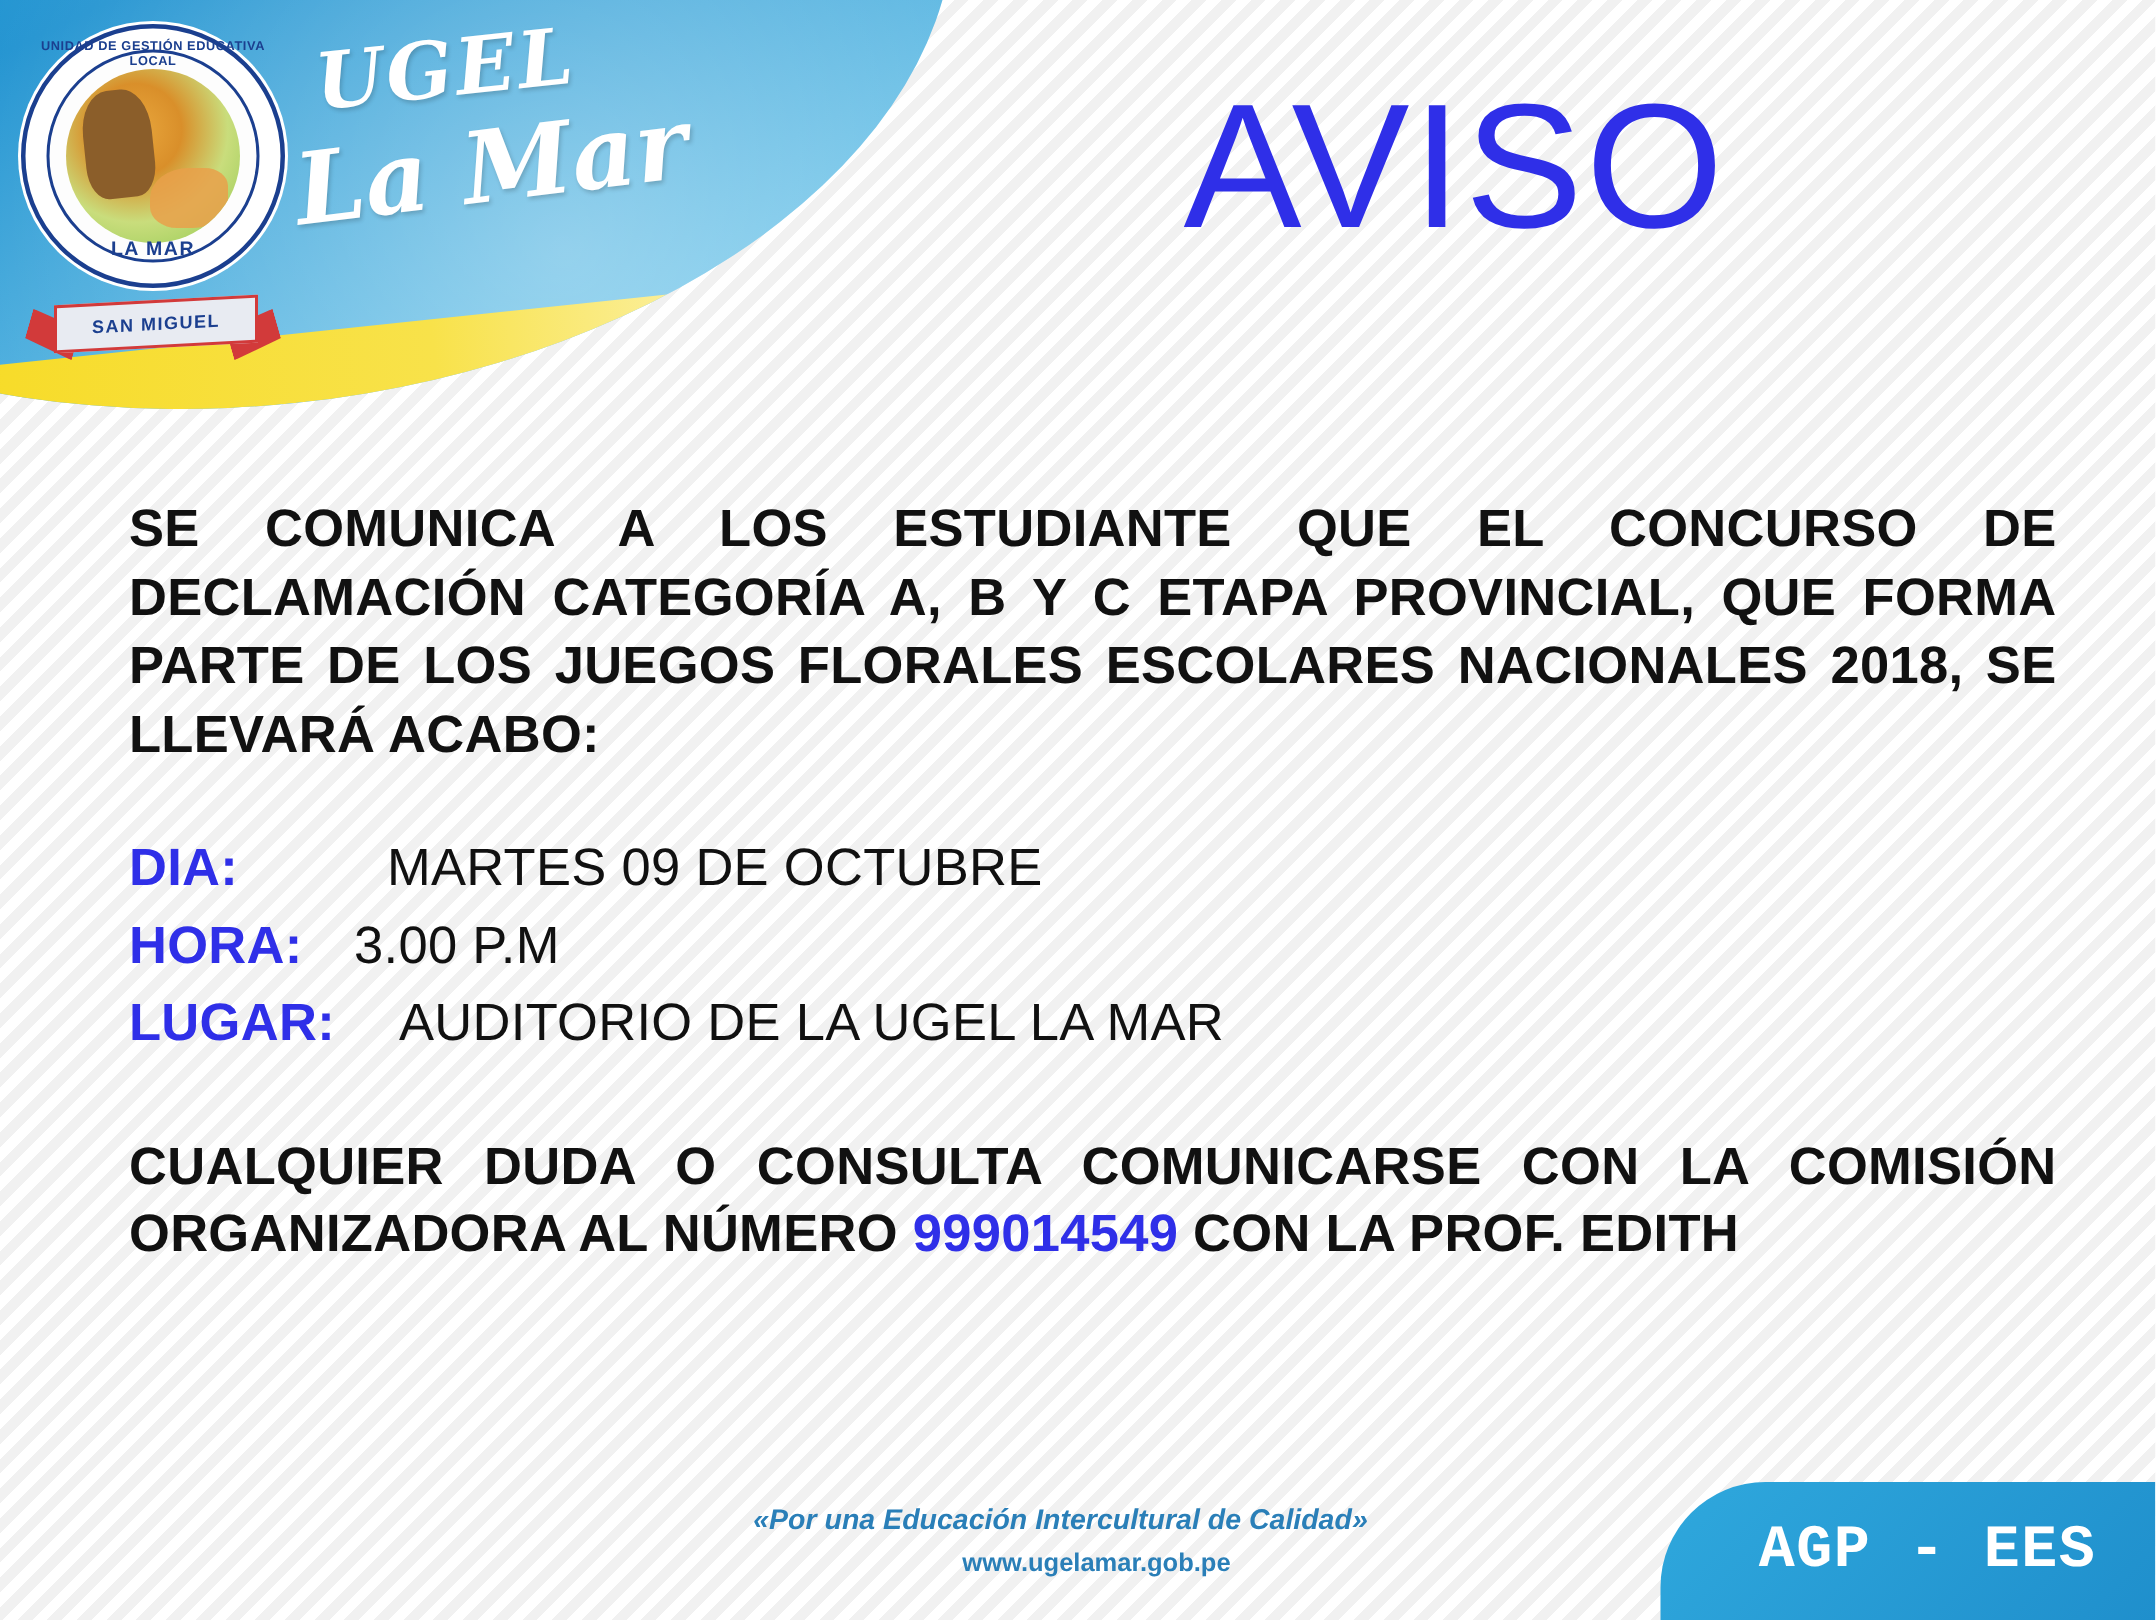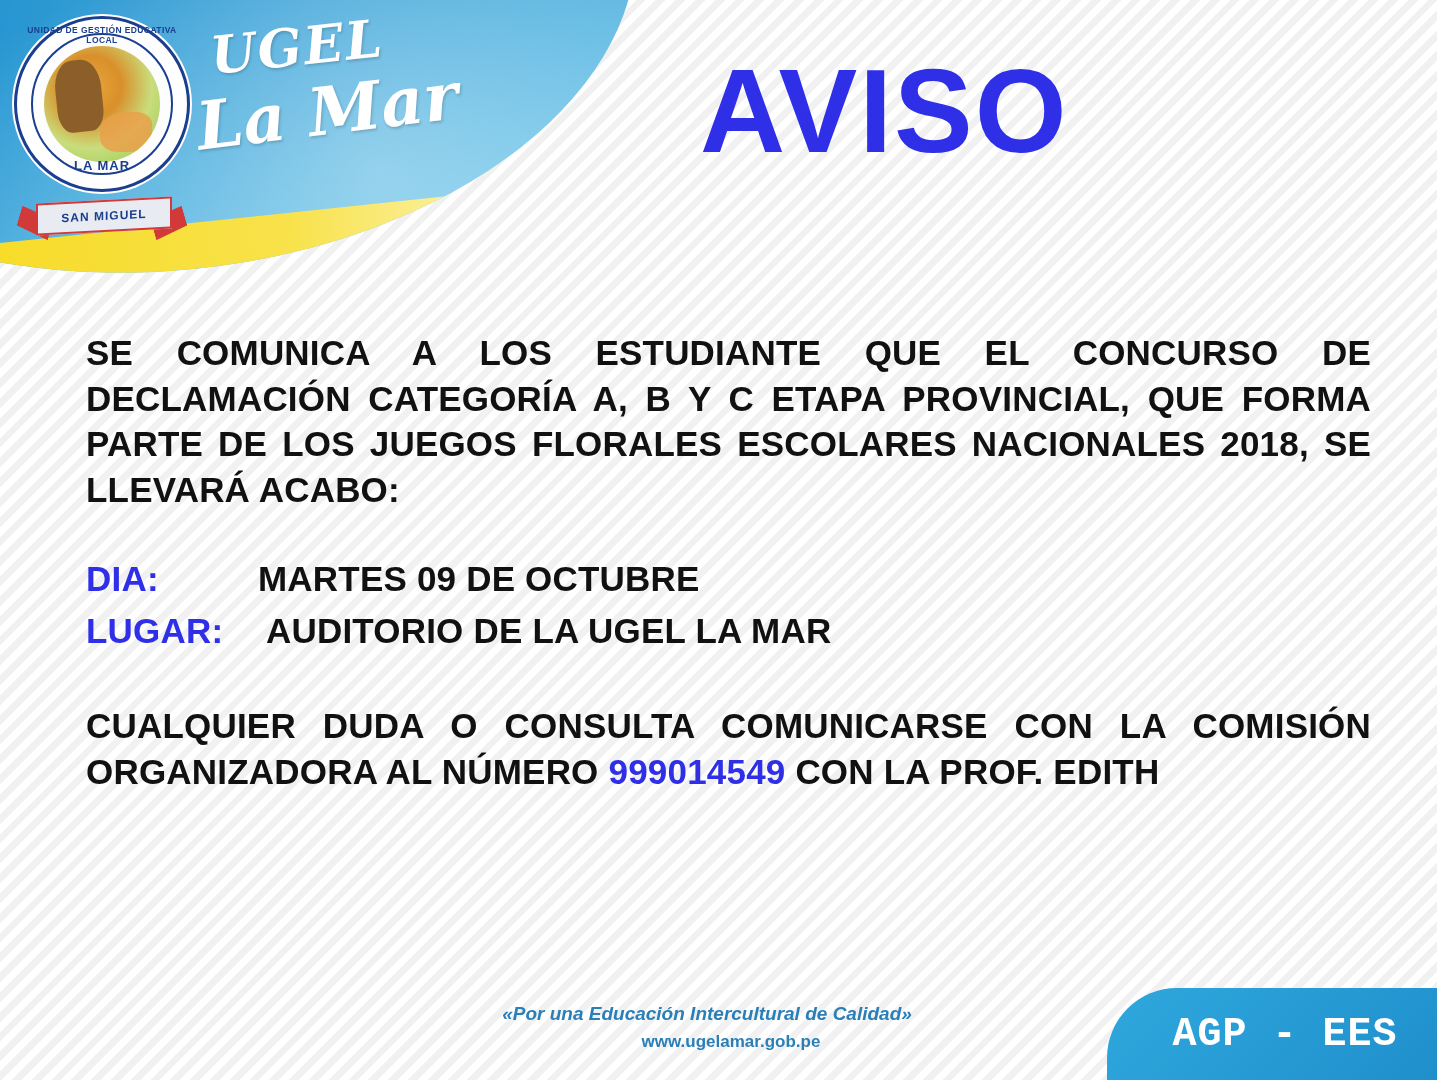--- a/index.html
+++ b/index.html
@@ -200,24 +200,24 @@
     transform: rotate(-7deg);
     text-shadow: 1px 2px 3px rgba(0,0,0,.18);
   }
 
   
   .aviso-title {
     position: absolute;
     top: 52px;
     left: 700px;
     width: 540px;
-    text-align: left;
+    text-align: center;
     font-size: 118px;
     line-height: 1;
-    font-weight: bold;
+    font-weight: normal;
     color: #2f2fe8;
     letter-spacing: 2px;
     font-family: "Liberation Sans", sans-serif;
   }
 
   
   .body-wrap {
     position: absolute;
     top: 330px;
     left: 86px;
@@ -243,21 +243,21 @@
   .detail-label {
     color: #2f2fe8;
     font-weight: bold;
     flex: 0 0 auto;
   }
   .lbl-dia { width: 160px; }
   .lbl-hora { width: 138px; }
   .lbl-lugar { width: 168px; }
   .detail-value {
     color: #111111;
-    font-weight: bold;
+    font-weight: normal;
   }
   .phone {
     color: #2f2fe8;
     margin-top: 32px;
   }
 
   
   .footer-slogan {
     position: absolute;
     bottom: 26px;
@@ -338,20 +338,24 @@
 
     <div class="para-justify">SE COMUNICA A LOS ESTUDIANTE QUE EL  CONCURSO DE DECLAMACIÓN  CATEGORÍA A, B Y C ETAPA PROVINCIAL, QUE FORMA PARTE DE LOS JUEGOS FLORALES ESCOLARES NACIONALES 2018, SE LLEVARÁ ACABO:</div>
 
     <div class="spacer-md"></div>
 
     <div class="detail-row">
       <span class="detail-label lbl-dia">DIA:</span>
       <span class="detail-value">MARTES 09 DE OCTUBRE</span>
     </div>
     <div class="detail-row">
+      <span class="detail-label lbl-hora">HORA:</span>
+      <span class="detail-value">3.00 P.M</span>
+    </div>
+    <div class="detail-row">
       <span class="detail-label lbl-lugar">LUGAR:</span>
       <span class="detail-value">AUDITORIO DE LA UGEL LA MAR</span>
     </div>
 
     <div class="spacer-md"></div>
 
     <div class="para-justify"><span>CUALQUIER DUDA O CONSULTA COMUNICARSE CON LA COMISIÓN ORGANIZADORA AL NÚMERO </span><span class="phone">999014549</span><span> CON LA PROF. EDITH</span></div>
 
   </div>
 

